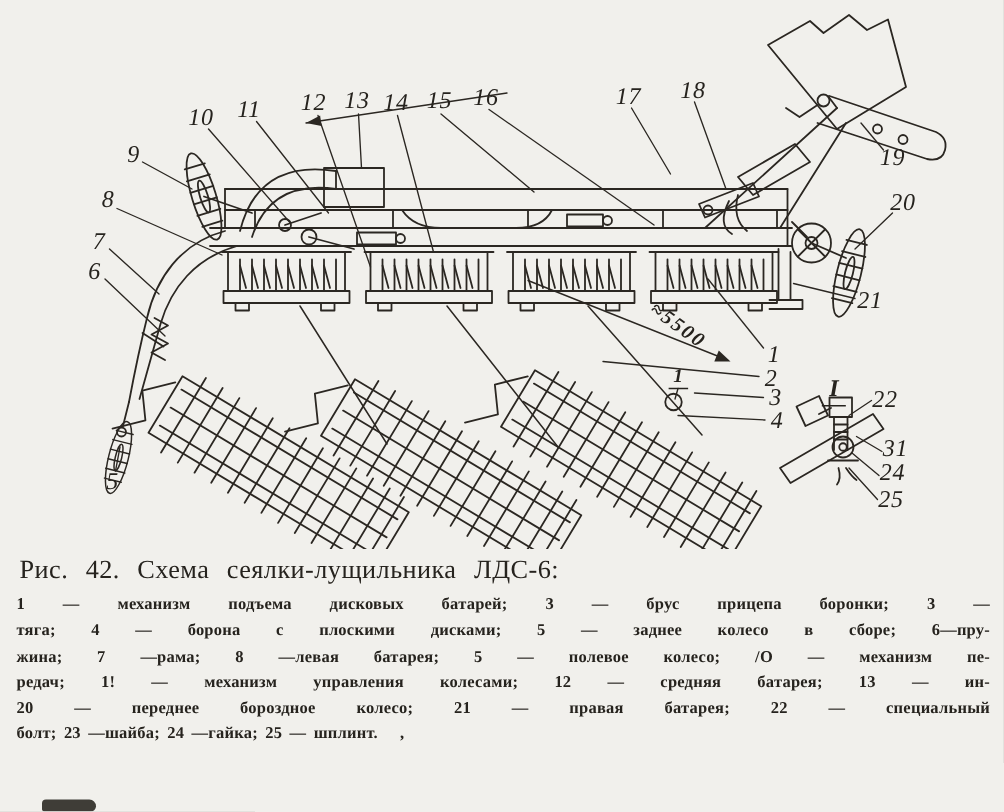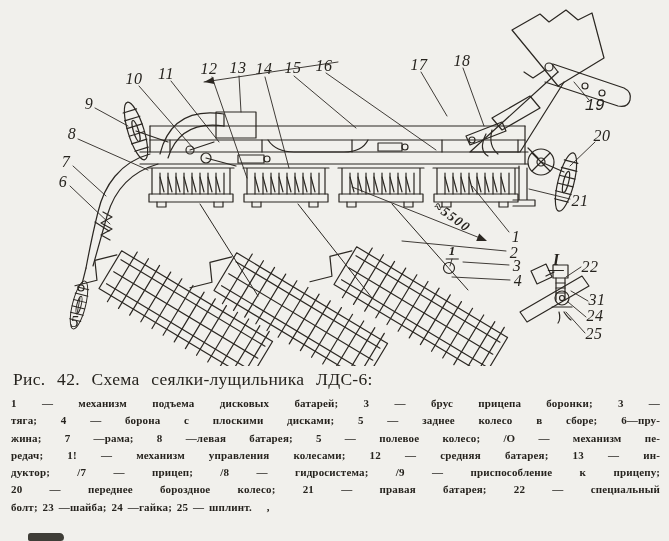--- a/index.html
+++ b/index.html
@@ -203,21 +203,21 @@
         <span class="callout" style="left: 89px; top: 104px;">9</span>
         <span class="callout" style="left: 134px; top: 79px; font-style: italic;">10</span>
         <span class="callout" style="left: 166px; top: 74px;">11</span>
         <span class="callout" style="left: 209px; top: 69px;">12</span>
         <span class="callout" style="left: 238px; top: 68px;">13</span>
         <span class="callout" style="left: 264px; top: 69px;">14</span>
         <span class="callout" style="left: 293px; top: 68px;">15</span>
         <span class="callout" style="left: 324px; top: 66px;">16</span>
         <span class="callout" style="left: 419px; top: 65px;">17</span>
         <span class="callout" style="left: 462px; top: 61px;">18</span>
-        <span class="callout" style="left: 595px; top: 106px; font-family: Liberation Mono, monospace;">19</span>
+        <span class="callout" style="left: 595px; top: 106px;">19</span>
         <span class="callout" style="left: 602px; top: 136px;">20</span>
         <span class="callout" style="left: 580px; top: 201px;">21</span>
         <span class="callout" style="left: 72px; top: 134px;">8</span>
         <span class="callout" style="left: 66px; top: 162px;">7</span>
         <span class="callout" style="left: 63px; top: 182px;">6</span>
         <span class="callout" style="left: 75px; top: 322px;">5</span>
         <span class="callout" style="left: 516px; top: 237px;">1</span>
         <span class="callout" style="left: 514px; top: 253px;">2</span>
         <span class="callout" style="left: 517px; top: 266px;">3</span>
         <span class="callout" style="left: 518px; top: 281px;">4</span>
@@ -232,20 +232,19 @@
     <div class="detail-marker">1</div>
   </div>
 
   <div class="caption">
     <div class="cap-title">Рис. 42. Схема сеялки-лущильника ЛДС-6:</div>
     <div class="legend">
         <div class="line">1 — механизм подъема дисковых батарей; 3 — брус прицепа боронки; 3 —</div>
         <div class="line">тяга; 4 — борона с плоскими дисками; 5 — заднее колесо в сборе; 6—пру-</div>
         <div class="line">жина; 7 —рама; 8 —левая батарея; 5 — полевое колесо; /О — механизм пе-</div>
         <div class="line">редач; 1! — механизм управления колесами; 12 — средняя батарея; 13 — ин-</div>
-        <div class="line">дуктор; /7 — прицеп; /8 — гидросистема; /9 — приспособление к прицепу;</div>
         <div class="line">20 — переднее бороздное колесо; 21 — правая батарея; 22 — специальный</div>
         <div class="line">болт; 23 —шайба; 24 —гайка; 25 — шплинт.&nbsp;&nbsp;&nbsp;,</div>
       </div>
   </div>
 
   <div class="smudge"></div>
 </div>
 
 </body></html>

